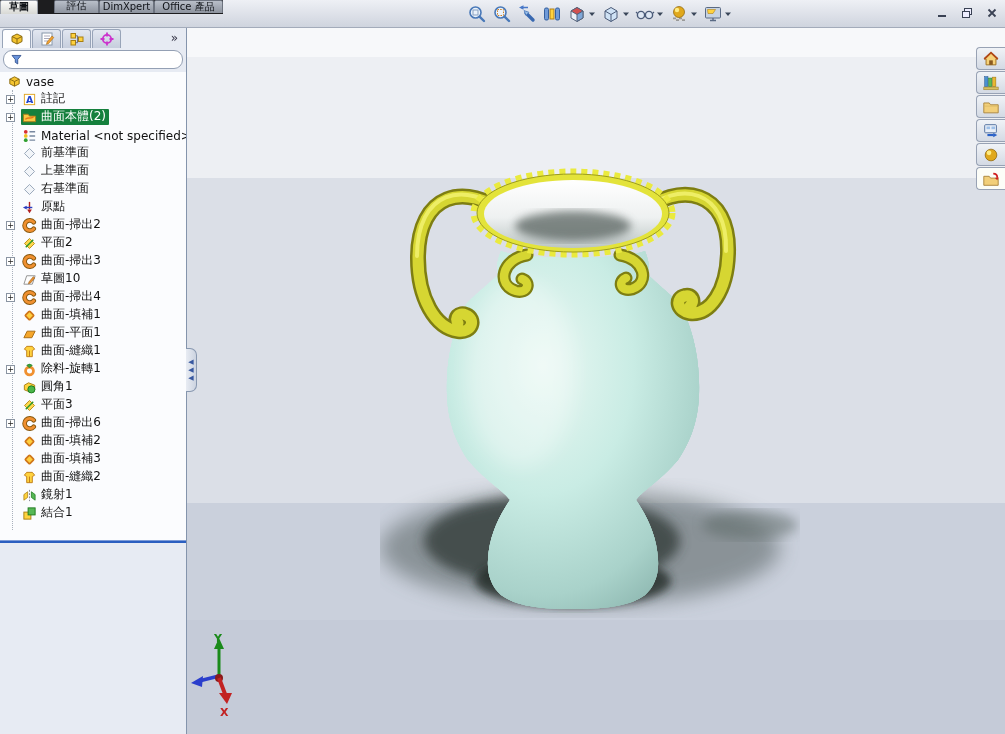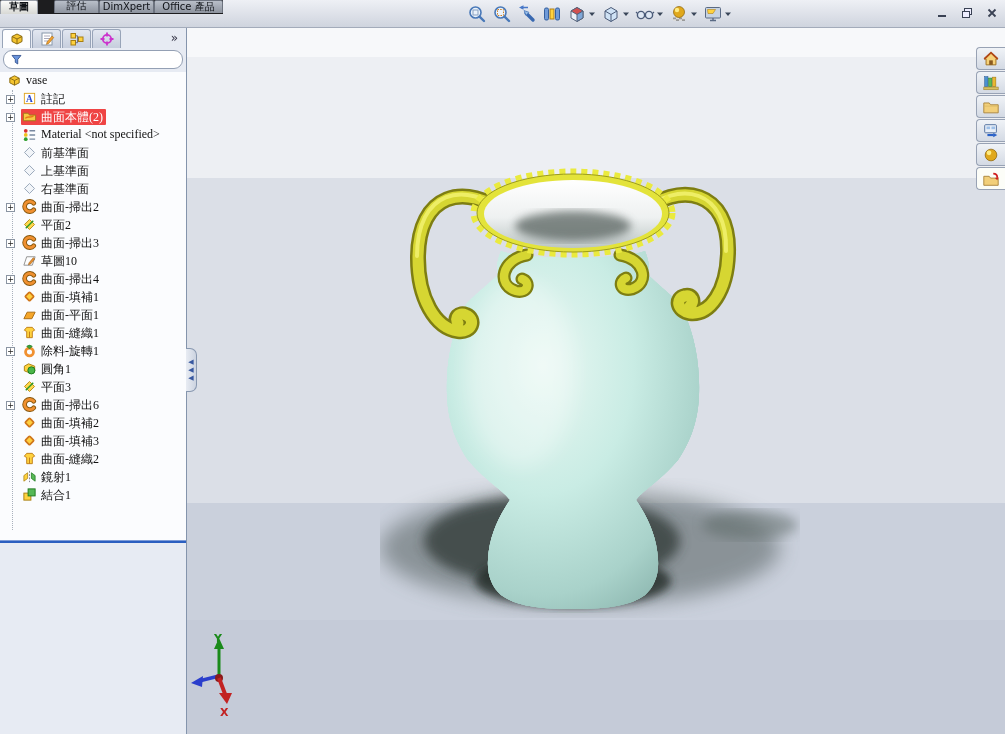--- a/index.html
+++ b/index.html
@@ -43,22 +43,22 @@
 
   #tree { position:absolute; left:0; top:44px; width:186px; height:468px;
           background:#fbfcfe; overflow:hidden; }
   #treeguide { position:absolute; left:12px; top:18px; height:440px; width:0;
                border-left:1px dotted #a8b0bc; }
   .row { position:relative; height:18px; display:flex; align-items:center; padding-left:6px; white-space:nowrap; }
   .row .exp { width:9px; height:9px; flex:none; margin-right:6px; background:#fff;
               border:1px solid #8a94a2; font-size:8px; line-height:7px; text-align:center;
               color:#222; z-index:1; }
   .row .spc { width:15px; flex:none; }
-  .row .hl { display:flex; align-items:flex-start; height:16px; padding:0 3px 0 1px; border-radius:1px;font-family:Liberation Serif, serif; }
-  .row .hl.sel { background:#ef4444; color:#fff; }
+  .row .hl { display:flex; align-items:flex-end; height:16px; padding:0 3px 0 1px; border-radius:1px; }
+  .row .hl.sel { background:#15803d; color:#fff; }
   .row svg.ico { width:15px; height:15px; flex:none; margin-right:4px; }
   .row .lbl { font-size:12px; }
   #rollback { position:absolute; left:0; top:512px; width:186px; height:3px;
               background:#2b5fc0; border-top:1px solid #7e9cd8; }
 
   
   #splitter { position:absolute; left:186px; top:348px; width:11px; height:44px;
               background:linear-gradient(90deg,#e8ecf3,#ccd3e0); border:1px solid #8898b0;
               border-left:none; border-radius:0 7px 7px 0; z-index:5;
               display:flex; flex-direction:column; align-items:center; justify-content:center; gap:1px; }
@@ -292,20 +292,32 @@
             <span class="lbl">上基準面</span>
           </span>
         </div>
         <div class="row">
           <span class="spc"></span>
           <span class="hl">
             <svg viewBox="0 0 16 16" class="ico">
               <rect x="4.2" y="4.2" width="7.6" height="7.6" transform="rotate(45 8 8)" fill="#f2f5f9" stroke="#9aa8ba"></rect>
             </svg>
             <span class="lbl">右基準面</span>
+          </span>
+        </div>
+        <div class="row">
+          <span class="spc"></span>
+          <span class="hl">
+            <svg viewBox="0 0 16 16" class="ico">
+              <path d="M8 2v8" stroke="#b02020" stroke-width="1.5"></path>
+              <path d="M8 14 5.5 10h5z" fill="#b02020"></path>
+              <path d="M4 8h7" stroke="#2a3ec0" stroke-width="1.5"></path>
+              <path d="M1 8l4-2v4z" fill="#2a3ec0"></path>
+            </svg>
+            <span class="lbl">原點</span>
           </span>
         </div>
         <div class="row">
           <span class="exp">+</span>
           <span class="hl">
             <svg viewBox="0 0 16 16" class="ico">
               <path d="M12.5 4.5A5.5 5.5 0 1 0 12.5 11.5" fill="none" stroke="#8a5a10" stroke-width="5" stroke-linecap="round"></path>
               <path d="M12.5 4.5A5.5 5.5 0 1 0 12.5 11.5" fill="none" stroke="#f09030" stroke-width="3" stroke-linecap="round"></path>
             </svg>
             <span class="lbl">曲面-掃出2</span>

